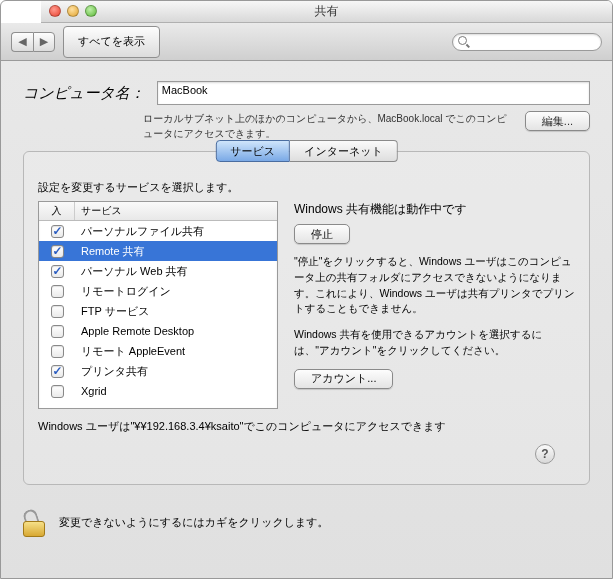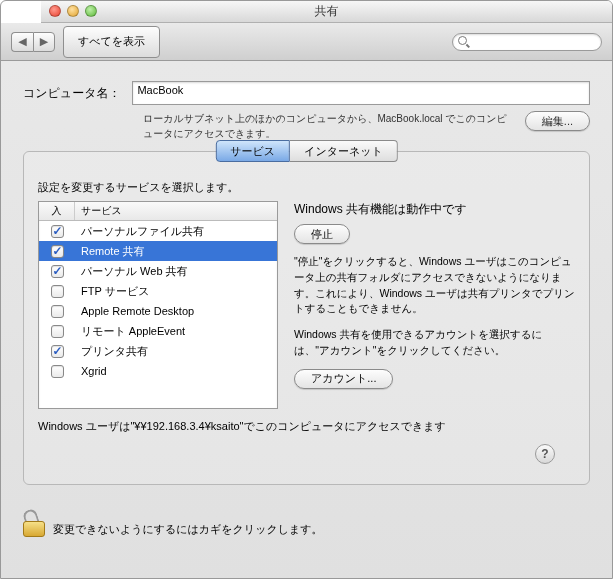--- a/index.html
+++ b/index.html
@@ -84,40 +84,40 @@
     background: #777; left: 8px; top: 9px; transform: rotate(45deg);
   }
   
   .content {
     background: linear-gradient(#e8e8e8, #e0e0e0);
     height: calc(579px - 22px - 38px);
     padding: 20px 22px 8px;
     position: relative;
   }
   .row-name { display: flex; align-items: center; gap: 12px; margin-bottom: 6px; }
-  .row-name label { font-size: 12px; }
+  .row-name label { font-size: 15px; font-style: italic; }
   .nameinput {
     flex: 1; height: 24px;
     border: 1px solid #9a9a9a;
     background: #fff;
     padding: 2px 4px;
     box-shadow: inset 0 1px 2px rgba(0,0,0,0.15);
   }
   .subdesc {
     margin-left: 120px;
     display: flex; align-items: flex-start; gap: 17px;
     font-size: 10px; color: #333; line-height: 1.5;
     margin-bottom: 10px;
   }
   .subdesc .txt { flex: 1; }
   .aqua-btn {
     height: 20px; padding: 0 16px;
     background: linear-gradient(#fdfdfd,#e4e4e4);
     border: 1px solid #8a8a8a;
-    border-radius: 10px;
+    border-radius: 5px;
     font-size: 11px;
     display: inline-flex; align-items: center; justify-content: center;
     box-shadow: 0 1px 1px rgba(0,0,0,0.15);
     white-space: nowrap;
   }
   
   .groupbox {
     border: 1px solid #b8b8b8;
     border-radius: 6px;
     background: rgba(255,255,255,0.15);
@@ -178,21 +178,21 @@
   .help {
     position: absolute; right: 20px; bottom: 6px;
     width: 20px; height: 20px; border-radius: 50%;
     background: linear-gradient(#fafafa,#d8d8d8);
     border: 1px solid #999;
     display: flex; align-items: center; justify-content: center;
     color: #555; font-weight: bold; font-size: 12px;
   }
   .enabled-acct { font-size: 11px; margin-top: 14px; padding-bottom: 22px; position: relative;}
   
-  .lockrow { display: flex; align-items: flex-end; gap: 4px; margin-top: 22px; font-size: 11px; font-family: Liberation Mono, monospace;}
+  .lockrow { display: flex; align-items: center; gap: 10px; margin-top: 22px; font-size: 11px; font-family: Liberation Mono, monospace;}
   .lockicon { width: 26px; height: 30px; position: relative; }
   .lockicon .body {
     position: absolute; bottom: 0; width: 22px; height: 16px;
     background: linear-gradient(#f6e088,#d8a832);
     border: 1px solid #a27a18; border-radius: 3px;
   }
   .lockicon .shackle {
     position: absolute; top: 0; left: 3px;
     width: 14px; height: 16px;
     border: 2.5px solid #999; border-bottom: none;
@@ -261,20 +261,26 @@
               <div class="c1">
                 <div class="chk on"></div>
               </div>
               <div class="c2">Remote 共有</div>
             </div>
             <div class="svc-row">
               <div class="c1">
                 <div class="chk on"></div>
               </div>
               <div class="c2">パーソナル Web 共有</div>
+            </div>
+            <div class="svc-row">
+              <div class="c1">
+                <div class="chk"></div>
+              </div>
+              <div class="c2">リモートログイン</div>
             </div>
             <div class="svc-row">
               <div class="c1">
                 <div class="chk"></div>
               </div>
               <div class="c2">FTP サービス</div>
             </div>
             <div class="svc-row">
               <div class="c1">
                 <div class="chk"></div>

